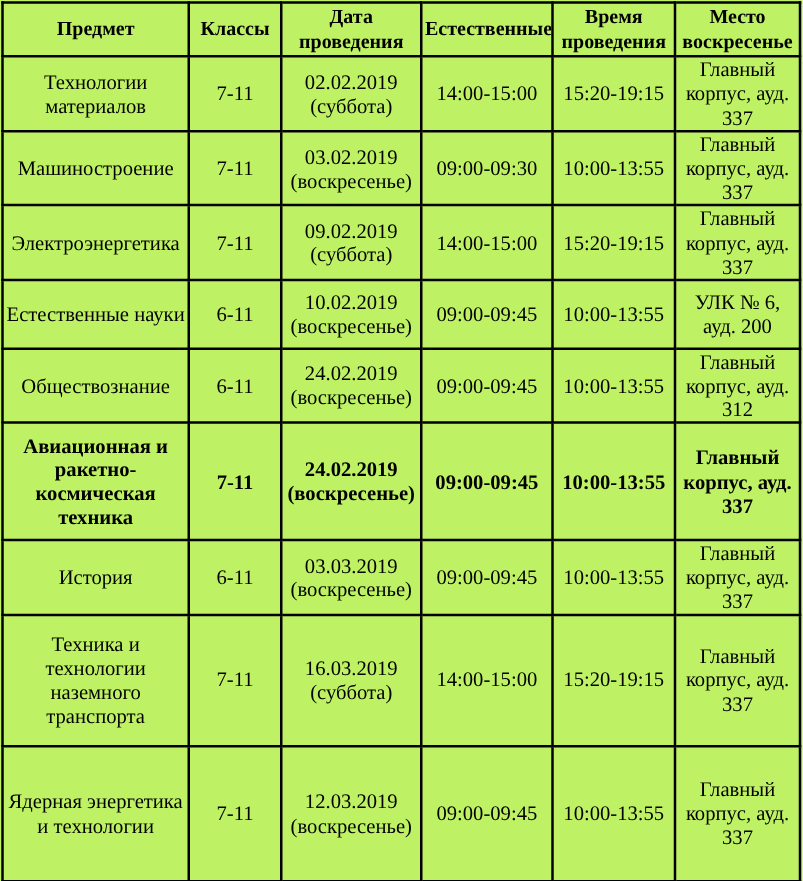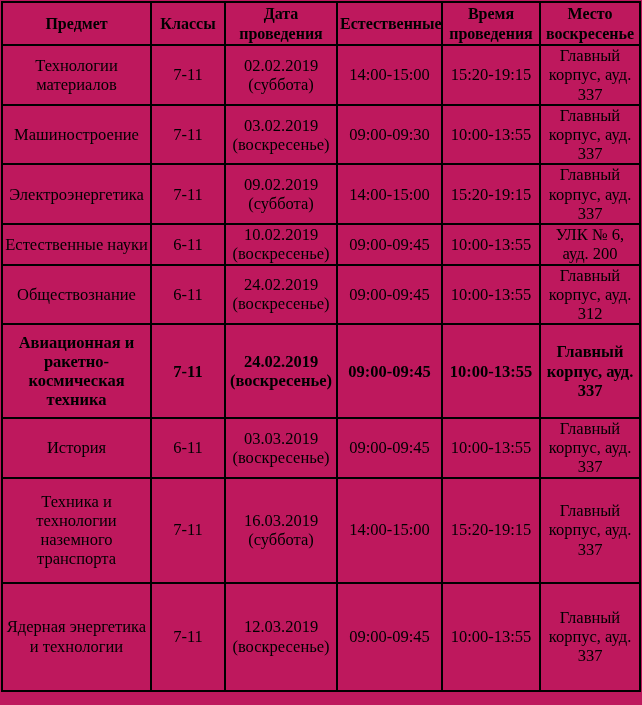--- a/index.html
+++ b/index.html
@@ -3,21 +3,21 @@
 <meta charset="utf-8">
 <style>
   html, body {
     margin: 0;
     padding: 0;
     background: #ffffff;
   }
   .page {
     width: 642px;
     height: 705px;
-    background: #be185d;
+    background: #bef264;
     box-sizing: border-box;
     padding: 1px;
   }
   table.schedule {
     border-collapse: collapse;
     table-layout: fixed;
     width: 638px;
     font-family: "Liberation Serif", "DejaVu Serif", serif;
     font-size: 16.5px;
     color: #000000;
@@ -33,21 +33,21 @@
   }
   table.schedule th {
     font-weight: bold;
     font-size: 16px;
     line-height: 1.2;
   }
   thead tr          { height: 43px; }
   tbody tr:nth-child(1)  { height: 60px; margin-left: 48px; }
   tbody tr:nth-child(2)  { height: 52px; }
   tbody tr:nth-child(3)  { height: 55px; }
-  tbody tr:nth-child(4)  { height: 41px; }
+  tbody tr:nth-child(4)  { height: 55px; }
   tbody tr:nth-child(5)  { height: 57px; }
   tbody tr:nth-child(6)  { height: 94px; font-weight: bold; }
   tbody tr:nth-child(7)  { height: 55px; }
   tbody tr:nth-child(8)  { height: 105px; }
   tbody tr:nth-child(9)  { height: 108px; }
   tbody tr:nth-child(10) { height: 60px; }
 </style>
 </head>
 <body>
 

